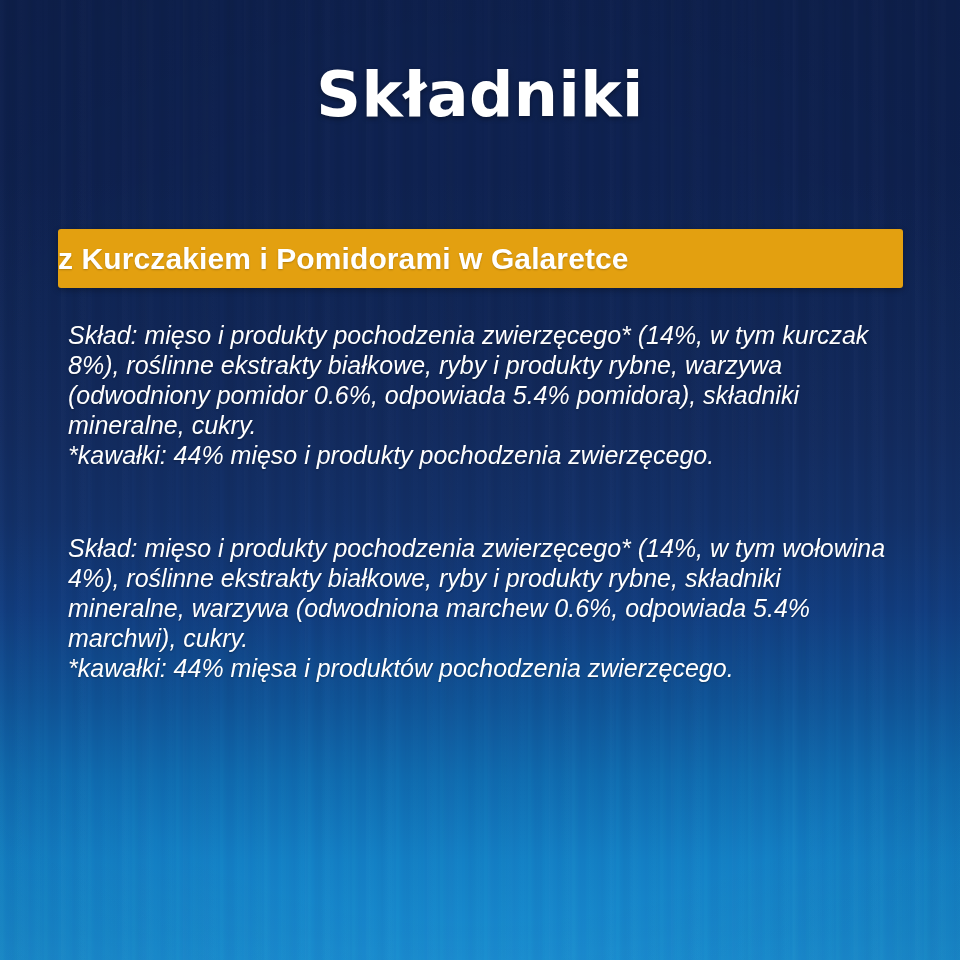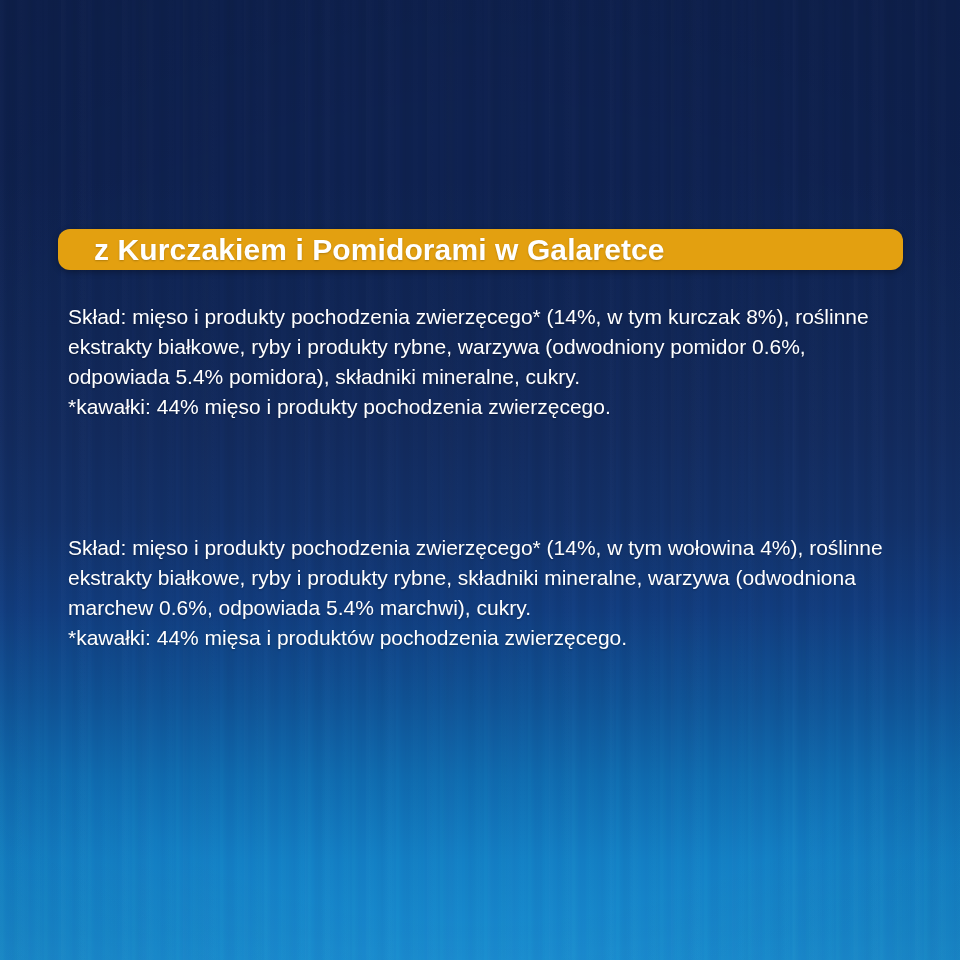--- a/index.html
+++ b/index.html
@@ -104,63 +104,64 @@
     position: absolute;
     left: 58px;
     width: 845px;
   }
   .section-chicken { top: 229px; }
   .section-beef    { top: 501px; }
 
   .band {
     box-sizing: border-box;
     width: 845px;
-    height: 41px;
-    border-radius: 12px;
+    height: 59px;
+    border-radius: 3px;
     display: flex;
     align-items: center;
-    padding-left: 36px;
     box-shadow: 0 2px 6px rgba(0,0,0,0.30);
   }
   .band-yellow { background: #e3a010; }
   .band-red    { background: #cb1f1f; }
 
   .band-label {
     color: #ffffff;
     font-family: "Liberation Sans", sans-serif;
     font-size: 30px;
     font-weight: bold;
     letter-spacing: 0.1px;
     white-space: nowrap;
     text-shadow: 0 1px 2px rgba(0,0,0,0.22);
   }
 
   .ingredients {
     margin-top: 32px;
     padding-left: 10px;
     color: #ffffff;
     font-family: "Liberation Sans", sans-serif;
-    font-size: 21px;
+    font-size: 25px;
     line-height: 30px;
     font-weight: normal;
     text-shadow: 0 1px 2px rgba(0,0,0,0.30);
     white-space: pre-line;
+    font-style: italic;
   }
 </style>
 </head>
 <body>
 
 <div id="page">
 
   <div id="texture"></div>
   <div id="texture2"></div>
   <div id="vignette"></div>
 
   <div id="content">
 
+    <div class="page-title">Składniki</div>
 
     <div class="section section-chicken">
       <div class="band band-yellow">
         <span class="band-label">z Kurczakiem i Pomidorami w Galaretce</span>
       </div>
       <div class="ingredients">Skład: mięso i produkty pochodzenia zwierzęcego* (14%, w tym kurczak 8%), roślinne ekstrakty białkowe, ryby i produkty rybne, warzywa (odwodniony pomidor 0.6%, odpowiada 5.4% pomidora), składniki mineralne, cukry.
 *kawałki: 44% mięso i produkty pochodzenia zwierzęcego.</div>
     </div>
 
     <div class="section section-beef">

